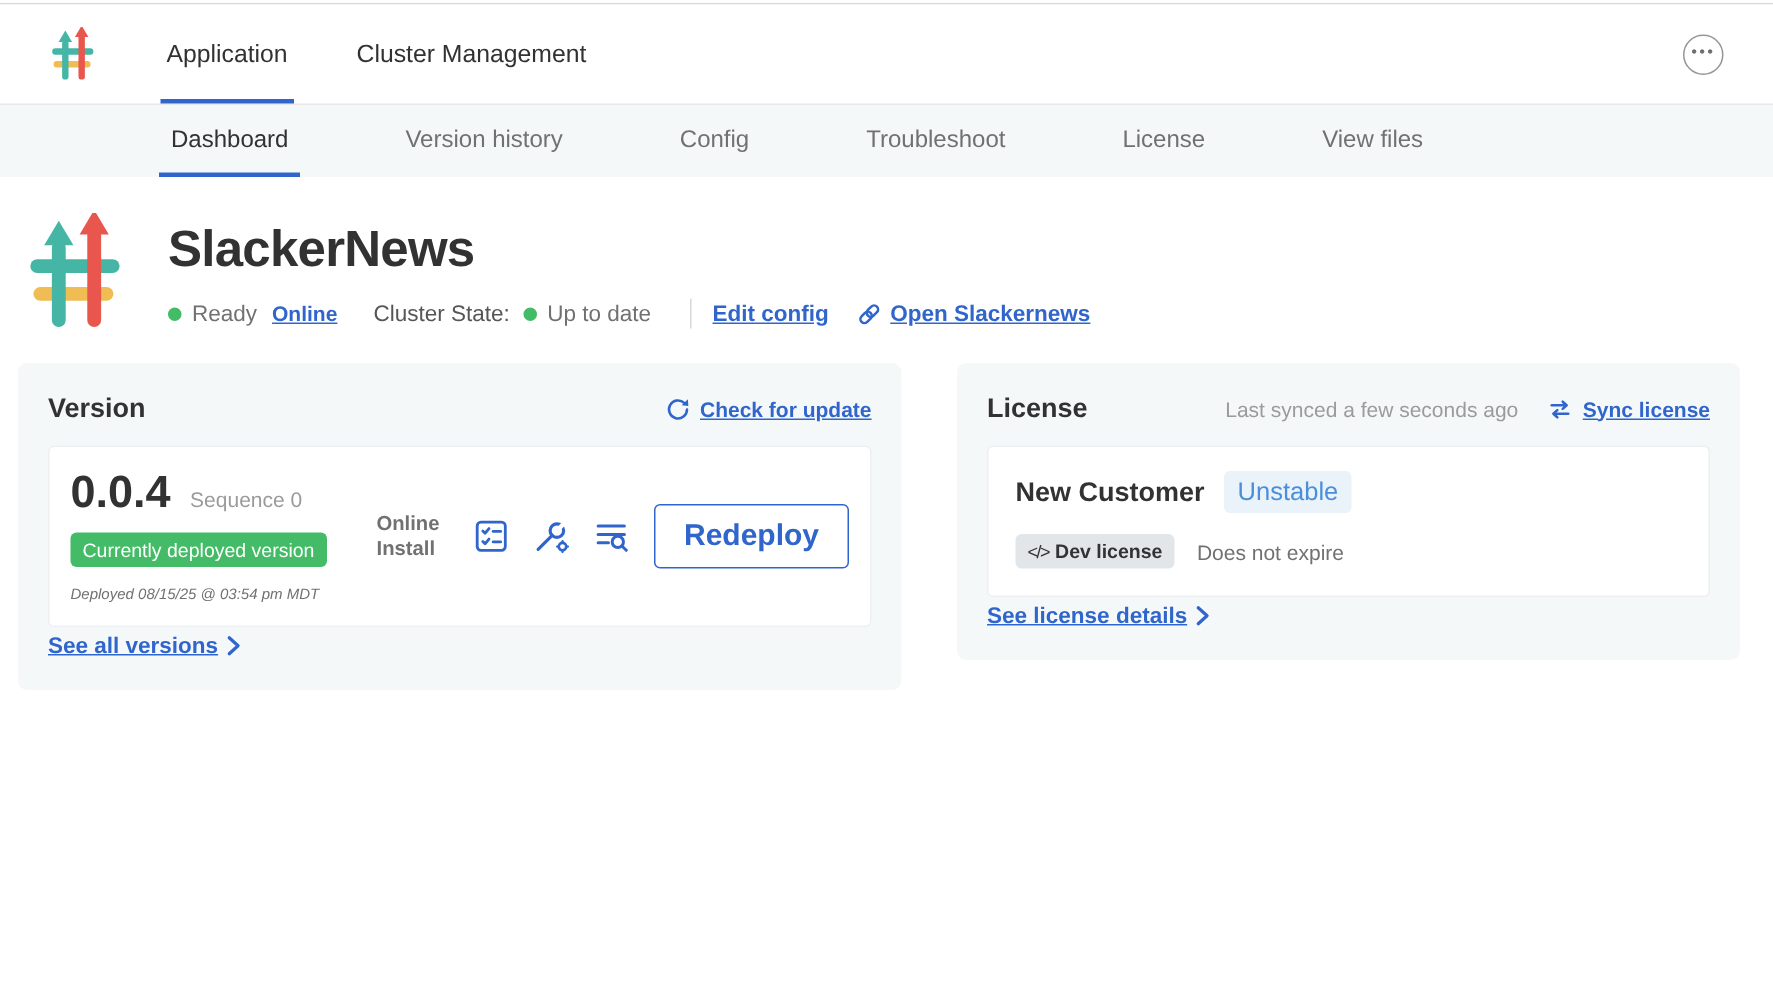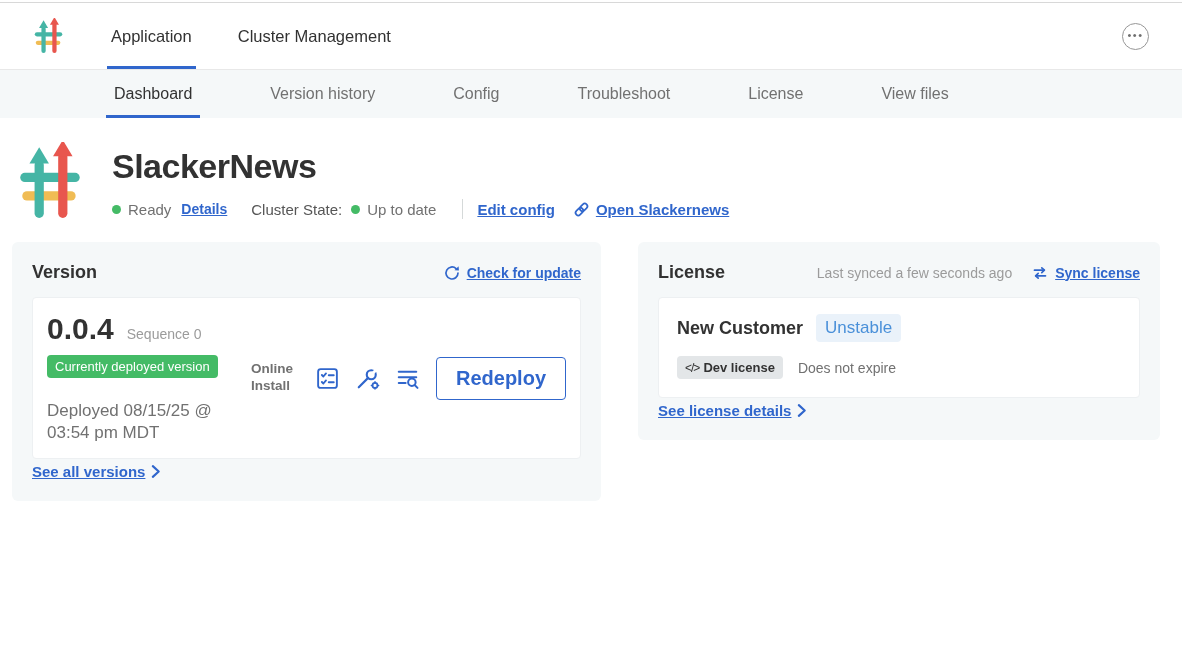--- a/index.html
+++ b/index.html
@@ -63,21 +63,21 @@
   .synced{font-size:14px;color:var(--text-light);margin-right:20px;}
 
   .inner{background:#fff;border:1px solid var(--inner-border);border-radius:4px;margin-top:14px;}
   .version-inner{display:flex;align-items:center;padding:14px 14px;}
   .ver-left{flex:0 0 204px;}
   .ver-row{display:flex;align-items:baseline;}
   .ver-num{font-size:30px;font-weight:800;color:var(--text-dark);}
   .seq{font-size:14px;color:var(--text-light);margin-left:13px;}
   .badge-green{display:inline-block;margin-top:9px;background:var(--green);color:#fff;font-size:13px;
     padding:4px 8px;border-radius:4px;}
-  .deployed{margin-top:22px;font-size:17px;line-height:1.3;color:var(--text-gray);max-width:190px;}
+  .deployed{margin-top:12px;font-size:10px;line-height:1.3;color:var(--text-gray);max-width:190px;font-style:italic;}
   .install-type{flex:0 0 52px;font-size:13.5px;font-weight:700;color:var(--text-gray);line-height:1.25;margin-right:12px;}
   .icon-row{display:flex;align-items:center;gap:15px;color:var(--accent);}
   .icon-btn{cursor:pointer;display:flex;align-items:center;}
   .redeploy{margin-left:16px;background:#fff;border:1px solid var(--accent);color:var(--accent);
     font-weight:700;font-size:20px;border-radius:4px;padding:9px 19px;cursor:pointer;
     font-family:"Liberation Sans","DejaVu Sans",sans-serif;}
   .see-link{display:inline-flex;align-items:center;gap:5px;margin-top:4px;font-size:15px;color:var(--accent);cursor:pointer;}
   .see-link .lbl{text-decoration:underline;font-weight:700;}
 
   .license-inner{padding:16px 18px 18px;}
@@ -159,21 +159,21 @@
           <polygon points="18.5,5 9,21 28,21" fill="var(--logo-teal)"></polygon>
           <rect x="37" y="10" width="9" height="64" rx="4.5" fill="var(--logo-red)"></rect>
           <polygon points="41.5,-2 32,14 51,14" fill="var(--logo-red)"></polygon>
         </svg>
       </div>
       <div>
         <h1 class="page-title">SlackerNews</h1>
         <div class="status-row">
           <span class="dot"></span>
           <span class="status-text">Ready</span>
-          <a class="link details-link">Details</a>
+          <a class="link details-link">Online</a>
           <span class="cluster-label">Cluster State:</span>
           <span class="dot"></span>
           <span class="status-text">Up to date</span>
           <span class="vdiv"></span>
           <a class="link" style="font-size:15px;">Edit config</a>
           <a class="open-link">
             <span>
               <svg viewBox="0 0 16 16" width="17" height="17" fill="none" stroke="currentColor" stroke-width="1.6">
                 <g transform="rotate(-45 8 8)">
                   <rect x="1.2" y="5.5" width="8" height="5" rx="2.5"></rect>

